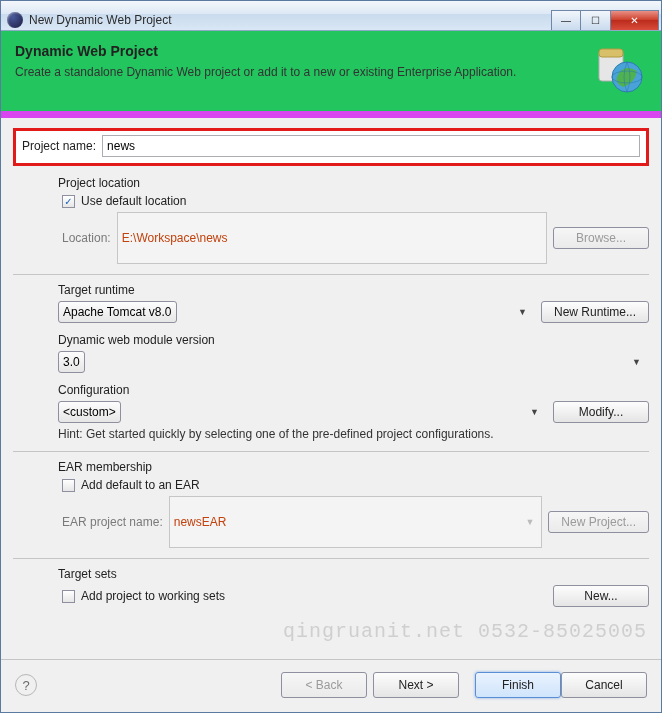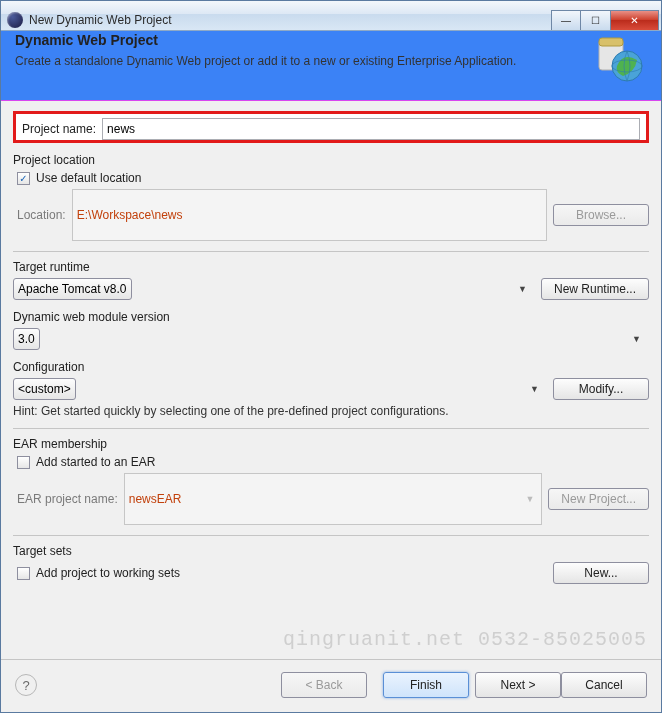--- a/index.html
+++ b/index.html
@@ -48,56 +48,57 @@
   background: linear-gradient(#f2f6fb,#c9dbee);
   color: #2b2b2b;
 }
 .win-btn + .win-btn { border-left: none; }
 .win-btn.close {
   background: linear-gradient(#e99086,#cf4330 45%,#b92a1a 46%,#d94b3a);
   color: #fff;
   width: 48px;
 }
 .banner {
-  background: #3b82f6;
-  padding: 1px 14px 14px 14px;
-  border-bottom: 1px solid #d946ef;
+  background: #22c55e;
+  padding: 12px 14px 14px 14px;
+  border-bottom: 7px solid #d946ef;
   display:flex;
 }
 .banner-left { flex:1; }
 .banner h1 { font-size: 14px; font-weight: bold; margin-bottom: 6px; color:#222; }
 .banner .desc { font-size: 12px; color:#333; }
 .banner-icon {
   width: 54px; height: 54px;
   display:flex; align-items:center; justify-content:center;
 }
 .content {
   flex:1;
   overflow:hidden;
   padding: 10px 12px 0 12px;
   position:relative;
 }
 .highlight-row {
   border: 3px solid #e21a1a;
-  padding: 4px 6px 0 6px;
+  padding: 4px 6px 6px 6px;
   display:flex;
   align-items:center;
   background:#fff;
   margin-bottom: 10px;
 }
 .highlight-row label { margin-right: 6px; color:#222; }
 input[type=text] {
   border: 1px solid #abadb3;
   padding: 3px 4px;
   font-family: inherit; font-size: 12px;
   background:#fff;
 }
 .highlight-row input { flex:1; }
 .group {
   margin-bottom: 10px;
+  margin-left: 45px;
 }
 .group-title { font-size: 12px; color:#222; margin-bottom: 4px; }
 .indent { padding-left: 4px; }
 .row { display:flex; align-items:center; gap:6px; margin-bottom:4px; }
 .checkbox {
   width: 13px; height: 13px;
   border: 1px solid #8e8f9f;
   background: linear-gradient(#fff,#e6e6e6);
   display:inline-flex; align-items:center; justify-content:center;
   font-size:10px; color:#1a64b7;
@@ -141,21 +142,21 @@
 }
 .select-wrap .chev {
   position:absolute; right:8px; top:50%; transform:translateY(-50%);
   font-size:9px; color:#444; pointer-events:none;
 }
 .hint { font-size:12px; color:#333; margin-top:4px; }
 .sep { height:1px; background:#c5c5c5; margin:8px 0; }
 .watermark {
   position:absolute;
   right: 14px;
-  bottom: 8px;
+  bottom: 16px;
   color:#cfcfcf;
   font-size:20px;
   letter-spacing:1px;
   font-family: "Courier New", monospace;
   pointer-events:none;
 }
 .footer {
   border-top:1px solid #c5c5c5;
   background:#f0f0f0;
   padding: 12px 14px 14px 14px;
@@ -273,21 +274,21 @@
       <div class="hint">Hint: Get started quickly by selecting one of the pre-defined project configurations.</div>
     </div>
 
     <div class="sep"></div>
 
     <div class="group">
       <div class="group-title">EAR membership</div>
       <div class="indent">
         <div class="row">
           <span class="checkbox" style="color:transparent">✓</span>
-          <span class="field-label enabled">Add started to an EAR</span>
+          <span class="field-label enabled">Add default to an EAR</span>
         </div>
         <div class="row">
           <span class="field-label">EAR project name:</span>
           <div class="select-wrap">
             <input class="disabled-input" style="width: 100%;" disabled="" value="newsEAR">
             <span class="chev" style="color:#bbb">▼</span>
           </div>
           <button class="btn wide disabled">New Project...</button>
         </div>
       </div>
@@ -306,18 +307,18 @@
       </div>
     </div>
 
     <div class="watermark">qingruanit.net 0532-85025005</div>
   </div>
 
   <div class="footer">
     <div class="help-icon">?</div>
     <div class="spacer"></div>
     <button class="btn disabled">&lt; Back</button>
+    <button class="btn" style="margin-left:6px">Next &gt;</button>
     <button class="btn primary" style="margin-left:16px">Finish</button>
-    <button class="btn" style="margin-left:6px">Next &gt;</button>
     <button class="btn" style="">Cancel</button>
   </div>
 
 </div>
 
 </body></html>

